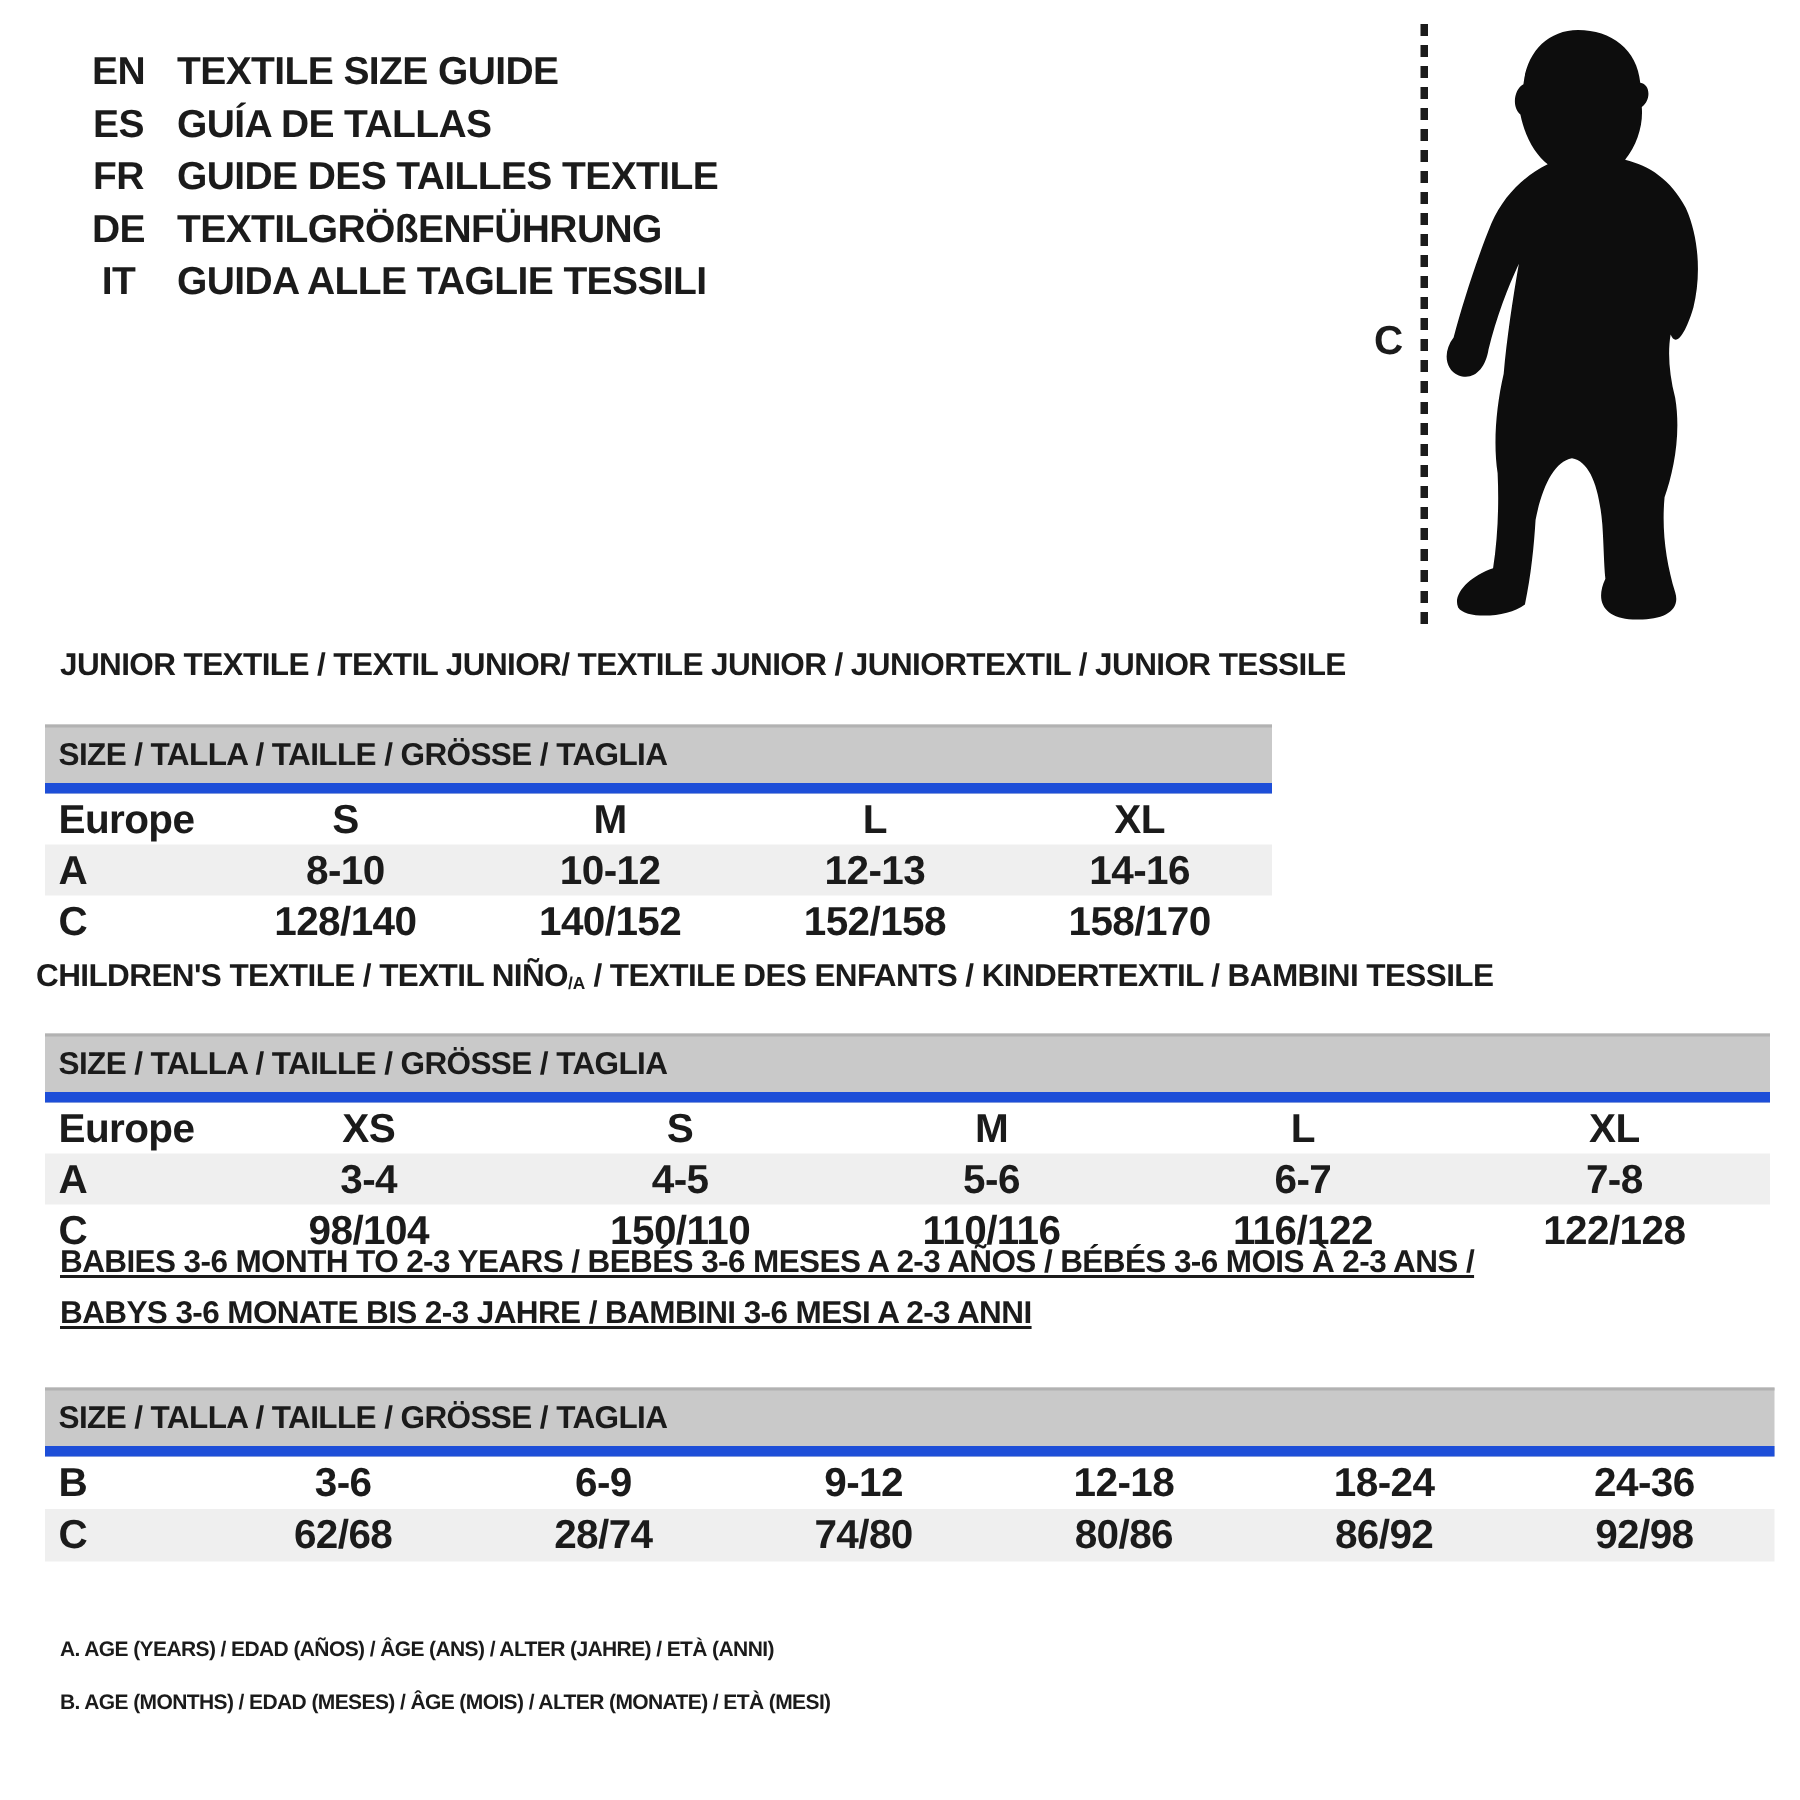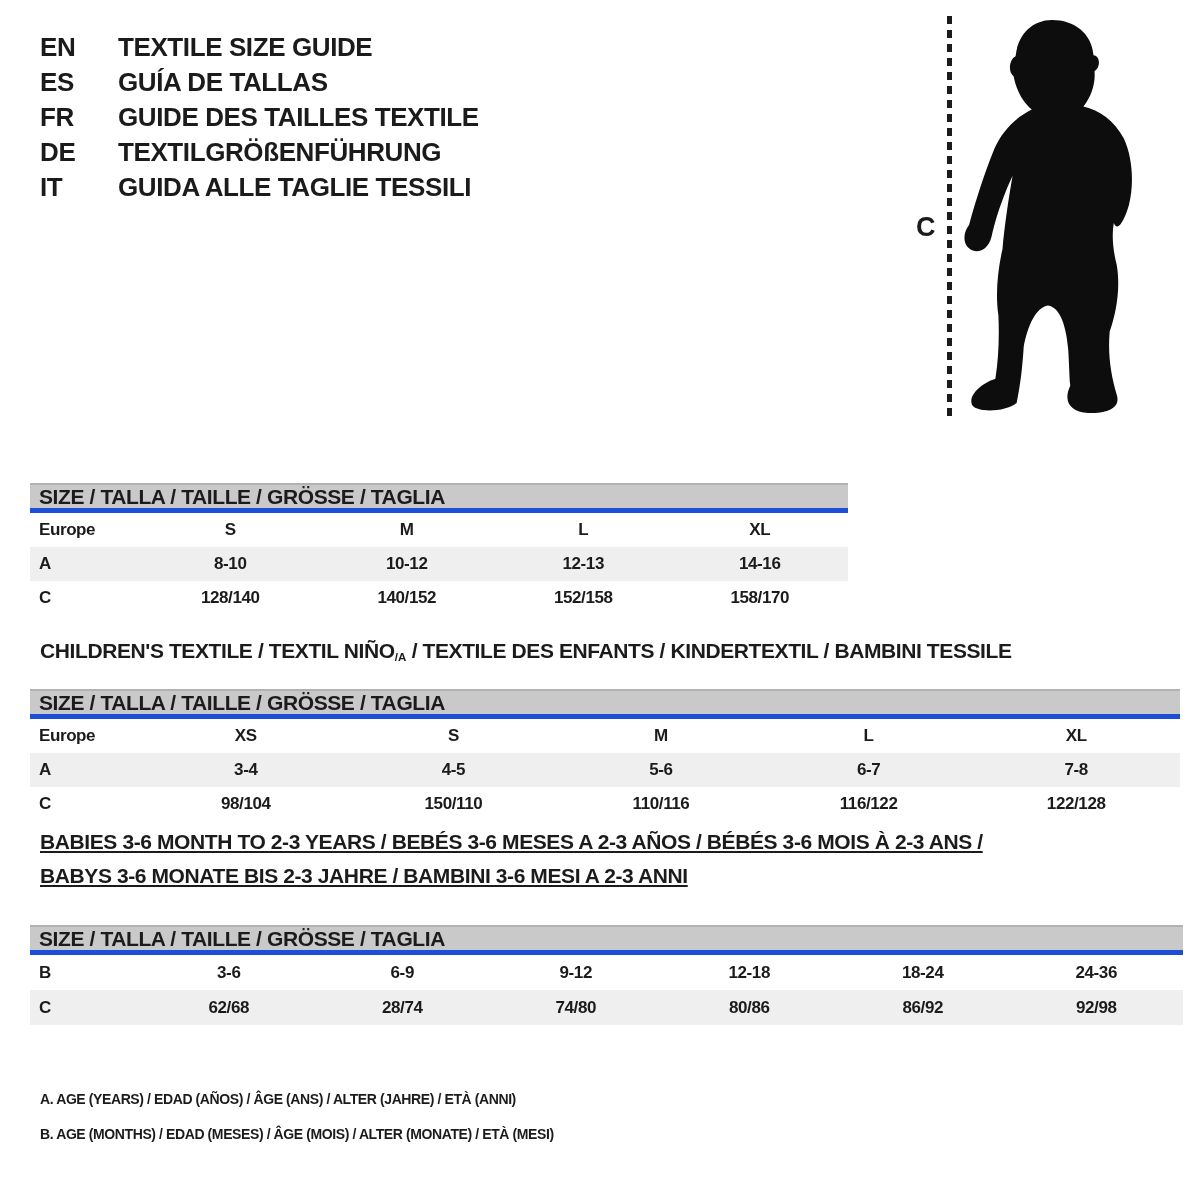--- a/index.html
+++ b/index.html
@@ -15,49 +15,49 @@
     position:relative;
     width:1200px;height:1200px;
     background:var(--paper);
     overflow:hidden;
     font-family:"Liberation Sans", sans-serif;
     font-weight:700;
     color:var(--ink);
     letter-spacing:-0.4px;
   }
   
-  .lang-block{position:absolute;left:40px;top:30px;}
+  .lang-block{position:absolute;left:40px;top:30px;text-align:center;}
   .lang-row{display:flex;height:35px;align-items:center;font-size:26px;}
   .lang-code{width:78px;}
   
   .measure-line{
     position:absolute;left:947px;top:16px;width:5px;height:400px;
     background:repeating-linear-gradient(180deg, var(--ink) 0 8px, transparent 8px 14px);
   }
   .measure-label{position:absolute;left:916px;top:212px;font-size:27px;}
   .silhouette{position:absolute;left:963px;top:18px;width:172px;height:400px;}
   
   .section-title{position:absolute;font-size:21px;line-height:26px;white-space:nowrap;}
   #junior-title{left:40px;top:431px;}
-  #children-title{left:40px;top:638px;text-align:center;}
+  #children-title{left:24px;top:638px;text-align:center;}
   #babies-title{left:40px;top:825px;line-height:34px;white-space:normal;width:950px;text-decoration:underline;}
   .subscript{font-size:0.55em;vertical-align:-0.22em;letter-spacing:0;}
   
   .size-table{position:absolute;}
   #junior-table{left:30px;top:483px;width:818px;}
   #children-table{left:30px;top:689px;width:1150px;}
   #babies-table{left:30px;top:925px;width:1153px;}
   .size-bar{
-    height:30px;background:var(--bar);
-    border-top:2px solid #b2b2b2;border-bottom:5px solid #1d4ed8;
+    height:46px;background:var(--bar);
+    border-top:2px solid #b2b2b2;border-bottom:7px solid #1d4ed8;
     box-sizing:border-box;
     display:flex;align-items:center;padding-left:9px;
     font-size:21px;
   }
-  .trow{display:flex;align-items:center;font-size:17px;}
+  .trow{display:flex;align-items:center;font-size:27px;}
   .row-h34{height:34px;}
   .row-h35{height:35px;}
   .lab{flex:0 0 112px;padding-left:9px;box-sizing:border-box;}
   .cell{flex:1;text-align:center;}
   .shade{background:var(--shade);}
   
   .legend{position:absolute;left:40px;top:1082px;font-size:14px;line-height:35px;}
 </style>
 </head>
 <body>
@@ -114,20 +114,21 @@
       C151,295 156,270 152,246
       C148,230 147,216 149,204
       C153,214 160,200 164,186
       C169,166 168,140 159,120
       C149,101 135,92 119,88
       C127,78 131,65 130,53
       C136,49 136,38 129,37
       C127,15 110,2 88,2 Z"></path>
   </svg>
 
+  <div class="section-title" id="junior-title">JUNIOR TEXTILE / TEXTIL JUNIOR/ TEXTILE JUNIOR / JUNIORTEXTIL / JUNIOR TESSILE</div>
   <div class="size-table" id="junior-table">
     <div class="size-bar">
       <span>SIZE / TALLA / TAILLE / GRÖSSE / TAGLIA</span>
     </div>
     <div class="trow row-h34">
       <span class="lab">Europe</span>
       <span class="cell">S</span>
       <span class="cell">M</span>
       <span class="cell">L</span>
       <span class="cell">XL</span>

